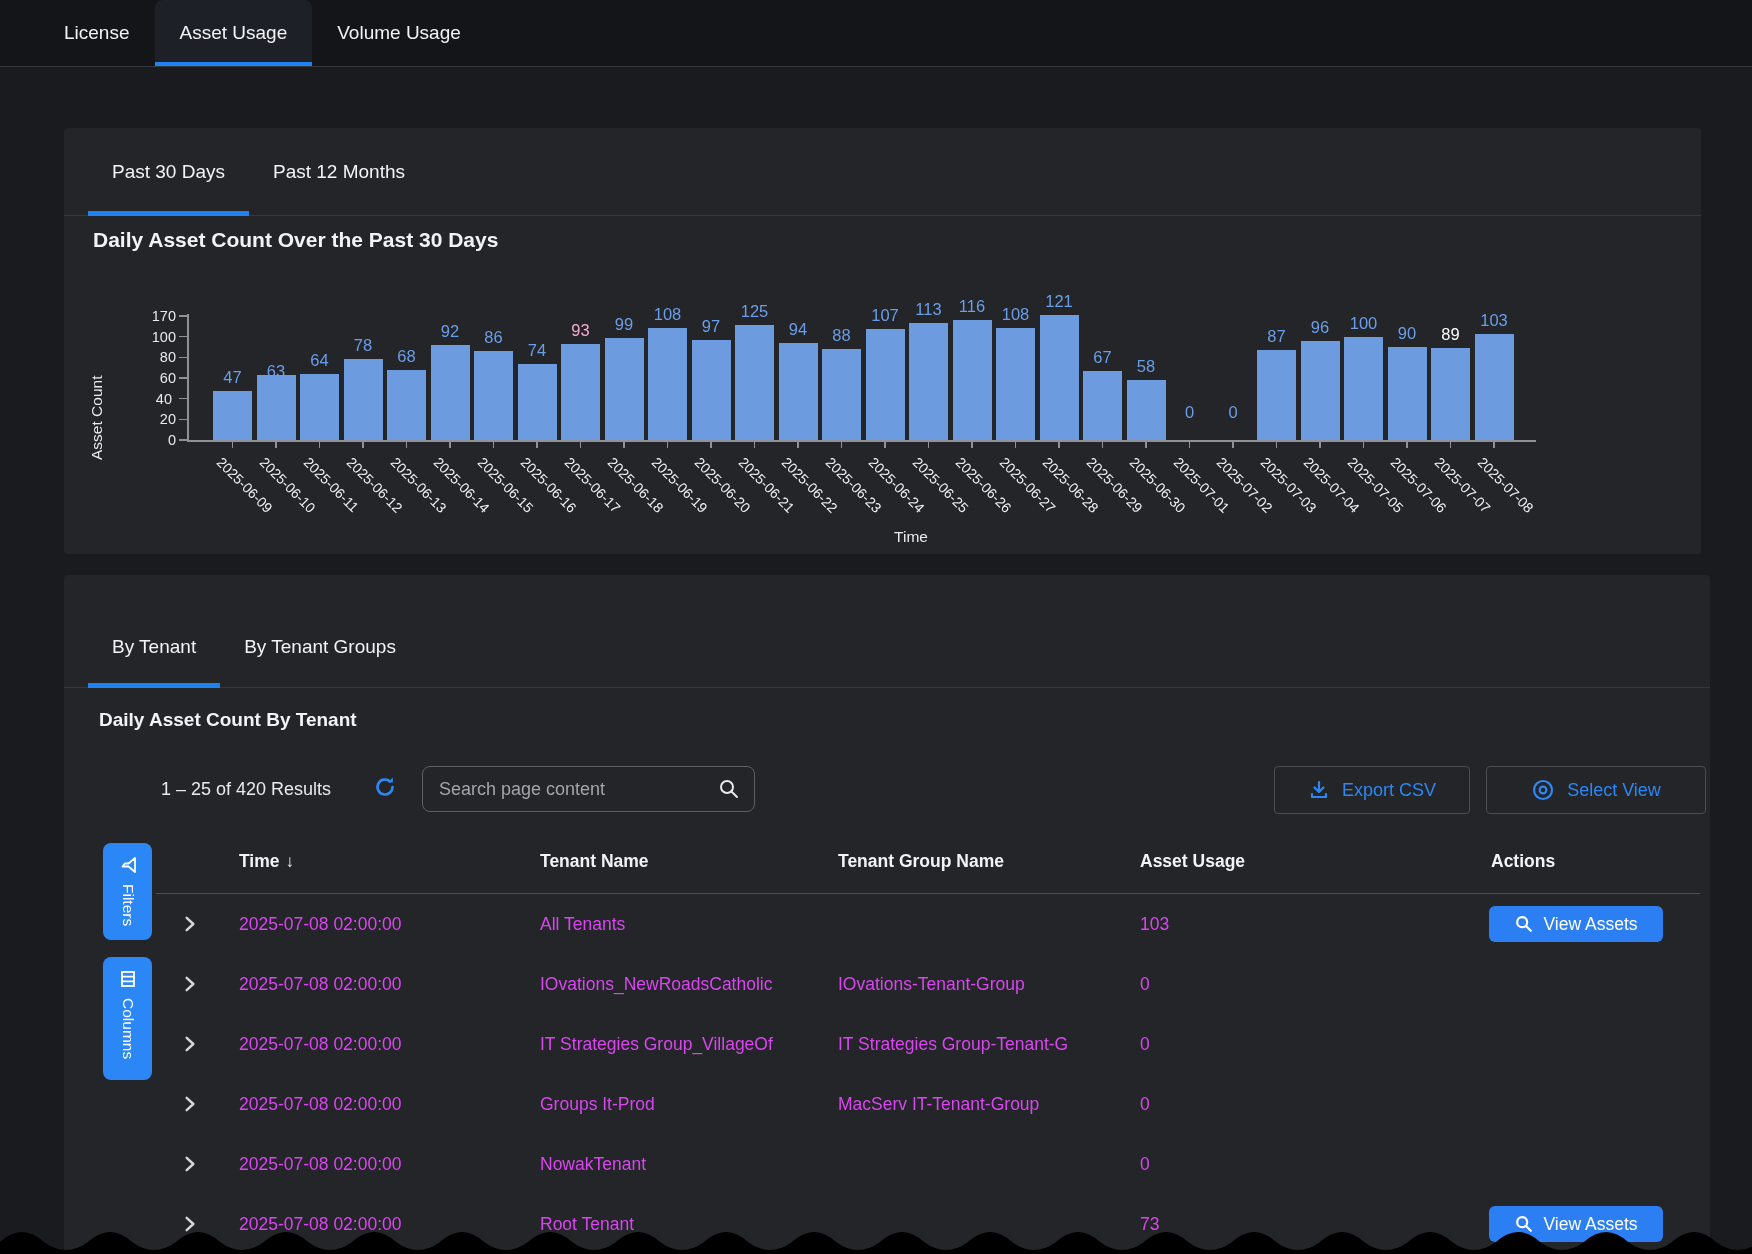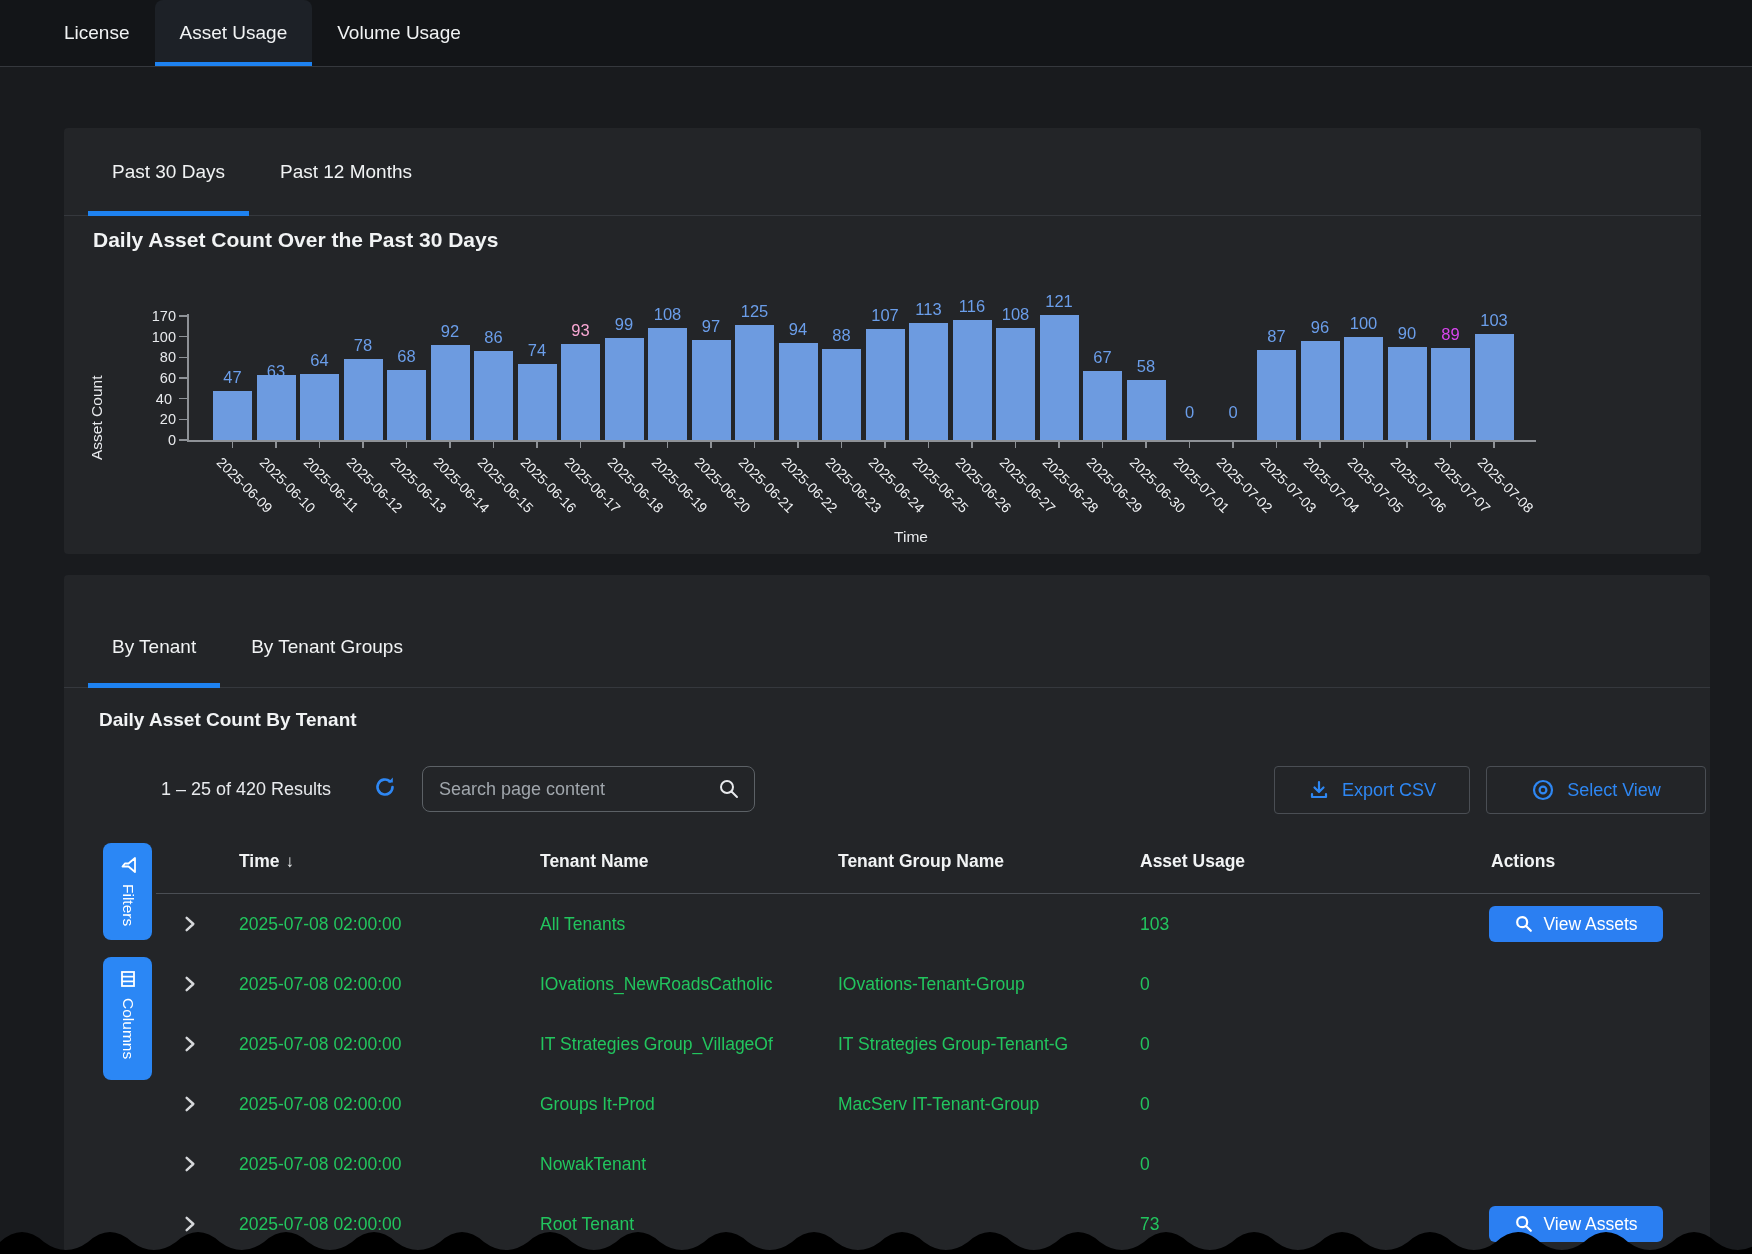--- a/index.html
+++ b/index.html
@@ -12,21 +12,21 @@
   .topbar-tabs { position:absolute; left:39px; top:0; height:100%; display:flex; align-items:stretch; }
   .top-tab { display:flex; align-items:center; padding:4px 25px; color:#f1f3f4; font-size:19px; cursor:pointer; position:relative; }
   .top-tab.active { background:#1d2127; border-radius:8px 8px 0 0; }
   .top-tab.active::after { content:""; position:absolute; left:0; right:0; bottom:0; height:4px; background:#1e82f0; }
 
   
   .card { position:absolute; background:#232528; border-radius:4px; }
   .card1 { left:64px; top:128px; width:1637px; height:426px; }
   .card2 { left:64px; top:575px; width:1646px; height:679px; }
 
-  .inner-tabs { position:absolute; left:0; top:0; width:100%; display:flex; padding-left:24px; border-bottom:1px solid #35383d;gap:7px; }
+  .inner-tabs { position:absolute; left:0; top:0; width:100%; display:flex; padding-left:24px; border-bottom:1px solid #35383d; }
   .card1 .inner-tabs { height:88px; }
   .card2 .inner-tabs { height:113px; align-items:flex-end; }
   .inner-tab { display:flex; align-items:center; justify-content:center; padding:0 24px; height:100%; color:#f1f3f4; font-size:19px; cursor:pointer; position:relative; }
   .card2 .inner-tab { height:80px; }
   .inner-tab.active::after { content:""; position:absolute; left:0; right:0; bottom:-1px; height:5px; background:#1e82f0; }
 
   .chart-title { position:absolute; left:29px; top:100px; font-size:21px; color:#f1f3f4; }
   .table-title { position:absolute; left:35px; top:134px; font-size:19px; color:#f1f3f4; }
 
   
@@ -56,21 +56,21 @@
   .side-btn { position:absolute; left:39px; width:49px; background:#2b87f5; border:none; border-radius:8px; color:#fff; font-size:15.5px; font-family:inherit; cursor:pointer; display:flex; flex-direction:column; align-items:center; gap:9px; padding:12px 0; }
   .side-btn .vtext { writing-mode:vertical-rl; }
   .btn-filters { top:268px; height:97px; }
   .btn-columns { top:382px; height:123px; }
 
   
   .thead { position:absolute; left:0; top:276px; width:100%; height:20px; }
   .th { position:absolute; font-size:17.5px; font-weight:bold; color:#f1f3f4; white-space:nowrap; }
   .th-divider { position:absolute; left:92px; top:318px; width:1544px; height:1px; background:#4a4e54; }
   .trow { position:absolute; left:0; width:1646px; height:60px; }
-  .td { position:absolute; top:0; height:60px; display:flex; align-items:center; font-size:17.5px; color:#22c55e; white-space:nowrap; overflow:hidden; }
+  .td { position:absolute; top:0; height:60px; display:flex; align-items:center; font-size:17.5px; color:#d946ef; white-space:nowrap; overflow:hidden; }
   .td-chevron { left:112px; width:28px; justify-content:center; cursor:pointer; }
   .td-time { left:175px; width:290px; }
   .td-tenant { left:476px; width:282px; }
   .td-group { left:774px; width:292px; }
   .td-usage { left:1076px; width:200px; }
   .view-assets { position:absolute; left:1425px; top:12px; width:174px; height:36px; background:#2b7ff2; border:none; border-radius:6px; color:#fff; font-size:17.5px; font-family:inherit; display:flex; align-items:center; justify-content:center; gap:9px; cursor:pointer; }
   .sort-arrow { font-weight:bold; font-size:17px; margin-left:6px; }
 
   .wave { position:absolute; left:0; top:1228px; width:1752px; height:26px; }
 </style>
@@ -214,21 +214,21 @@
         <div class="xlab" style="left:1248px;top:164px">2025-07-04</div>
         <div class="bar" style="left:1280px;bottom:114px;width:39px;height:103px;background:#6d9be0"></div>
         <div class="bar-label" style="left:1269.5px;bottom:221px;color:#6b9eea">100</div>
         <div class="xtick" style="left:1298.75px;top:150px;width:1.5px;height:8px"></div>
         <div class="xlab" style="left:1291.5px;top:164px">2025-07-05</div>
         <div class="bar" style="left:1323.5px;bottom:114px;width:39px;height:93px;background:#6d9be0"></div>
         <div class="bar-label" style="left:1313px;bottom:211px;color:#6b9eea">90</div>
         <div class="xtick" style="left:1342.25px;top:150px;width:1.5px;height:8px"></div>
         <div class="xlab" style="left:1335px;top:164px">2025-07-06</div>
         <div class="bar" style="left:1367px;bottom:114px;width:39px;height:92px;background:#6d9be0"></div>
-        <div class="bar-label" style="left:1356.5px;bottom:210px;color:#d946ef">89</div>
+        <div class="bar-label" style="left:1356.5px;bottom:210px;color:#ffffff">89</div>
         <div class="xtick" style="left:1385.75px;top:150px;width:1.5px;height:8px"></div>
         <div class="xlab" style="left:1378.5px;top:164px">2025-07-07</div>
         <div class="bar" style="left:1410.5px;bottom:114px;width:39px;height:106px;background:#6d9be0"></div>
         <div class="bar-label" style="left:1400px;bottom:224px;color:#6b9eea">103</div>
         <div class="xtick" style="left:1429.25px;top:150px;width:1.5px;height:8px"></div>
         <div class="xlab" style="left:1422px;top:164px">2025-07-08</div>
       <div class="ylabel">Asset Count</div>
       <div class="xaxis-title">Time</div>
     </div>
   </section>

